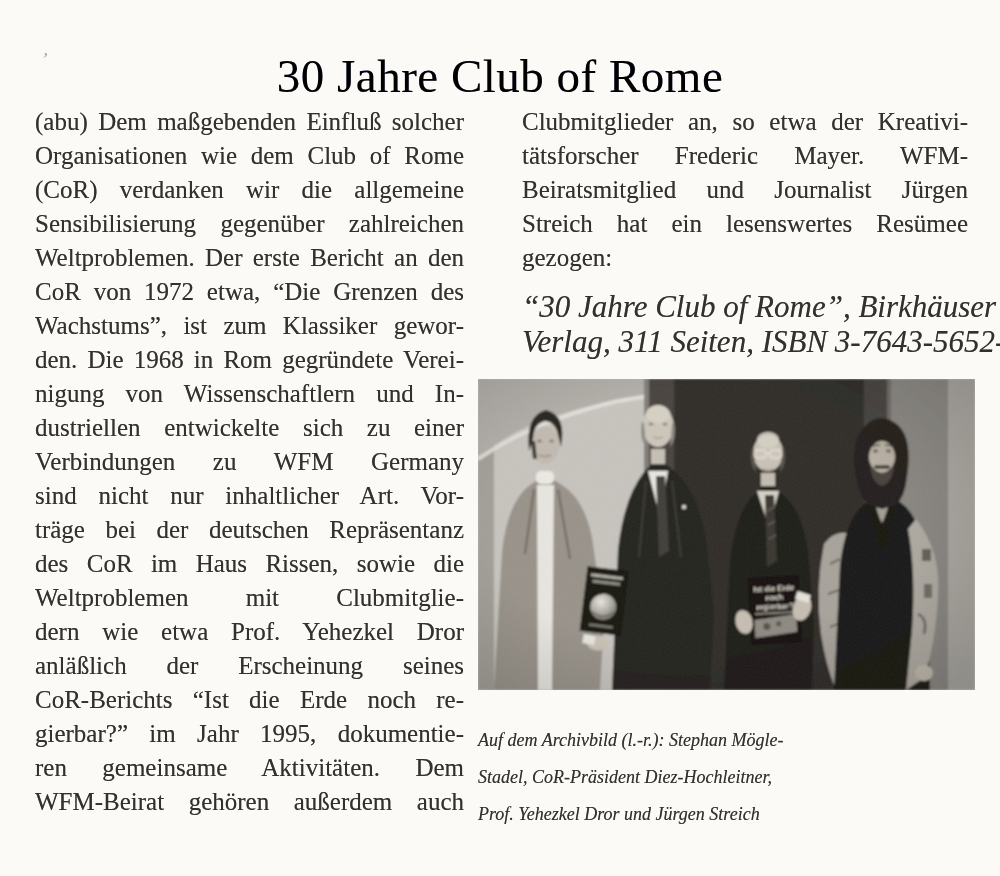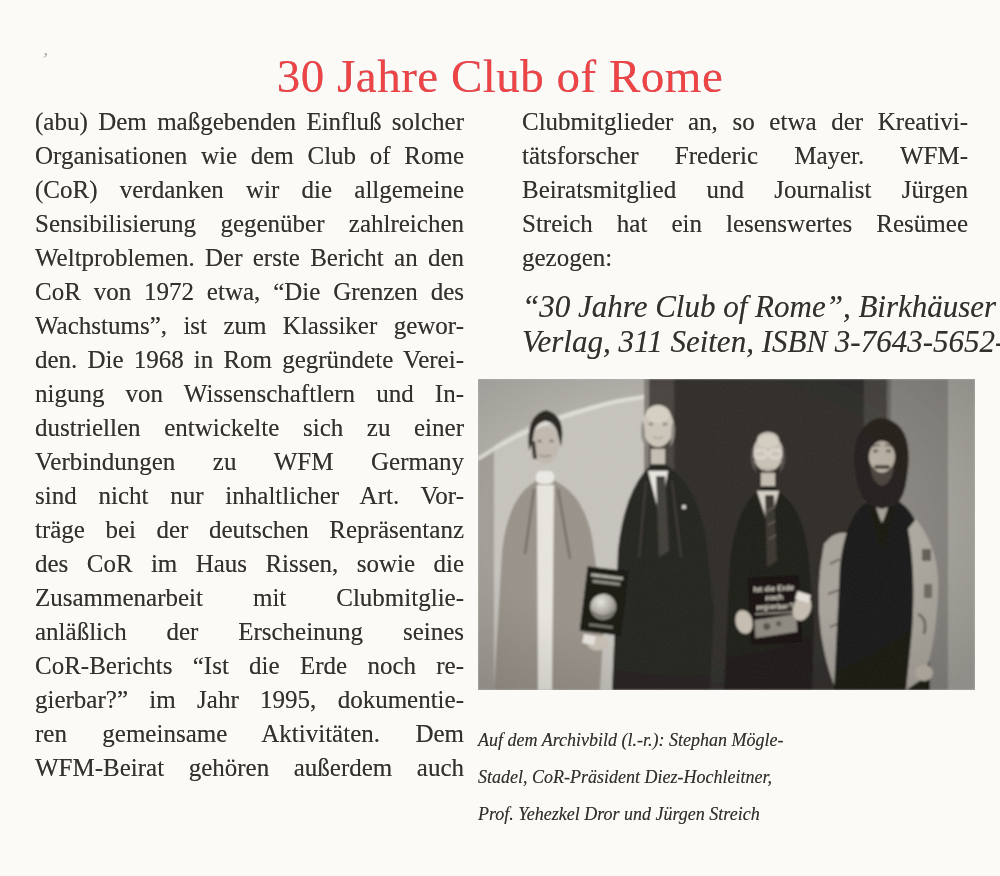--- a/index.html
+++ b/index.html
@@ -9,21 +9,21 @@
     background:#fbfaf6;
     overflow:hidden;
     font-family:"Liberation Serif","DejaVu Serif",serif;
     color:#33312d;
   }
   
   .headline{
     position:absolute;top:18px;left:0;width:1000px;
     text-align:center;
     font-size:47px;line-height:1.15;font-weight:400;
-    color:#ef4444;
+    color:#000000;
     text-shadow:0 0 .6px rgba(71,76,171,.55);
     letter-spacing:.5px;
   }
   
   .col{position:absolute;top:105px;font-size:25px;}
   .col-left{left:35px;width:429px;}
   .col-right{left:522px;width:446px;}
   .line{
     line-height:34px;height:34px;
     text-align:justify;text-align-last:justify;
@@ -74,21 +74,22 @@
     <div class="line">Weltproblemen. Der erste Bericht an den</div>
     <div class="line">CoR von 1972 etwa, “Die Grenzen des</div>
     <div class="line">Wachstums”, ist zum Klassiker gewor-</div>
     <div class="line">den. Die 1968 in Rom gegründete Verei-</div>
     <div class="line">nigung von Wissenschaftlern und In-</div>
     <div class="line">dustriellen entwickelte sich zu einer</div>
     <div class="line">Verbindungen zu WFM Germany</div>
     <div class="line">sind nicht nur inhaltlicher Art. Vor-</div>
     <div class="line">träge bei der deutschen Repräsentanz</div>
     <div class="line">des CoR im Haus Rissen, sowie die</div>
-    <div class="line">Zusammenarbeit mit Clubmitglie-</div>
+    <div class="line">Weltproblemen mit Clubmitglie-</div>
+    <div class="line">dern wie etwa Prof. Yehezkel Dror</div>
     <div class="line">anläßlich der Erscheinung seines</div>
     <div class="line">CoR-Berichts “Ist die Erde noch re-</div>
     <div class="line">gierbar?” im Jahr 1995, dokumentie-</div>
     <div class="line">ren gemeinsame Aktivitäten. Dem</div>
     <div class="line">WFM-Beirat gehören außerdem auch</div>
   </div>
 
   <div class="col col-right">
     <div class="line">Clubmitglieder an, so etwa der Kreativi-</div>
     <div class="line">tätsforscher Frederic Mayer. WFM-</div>

